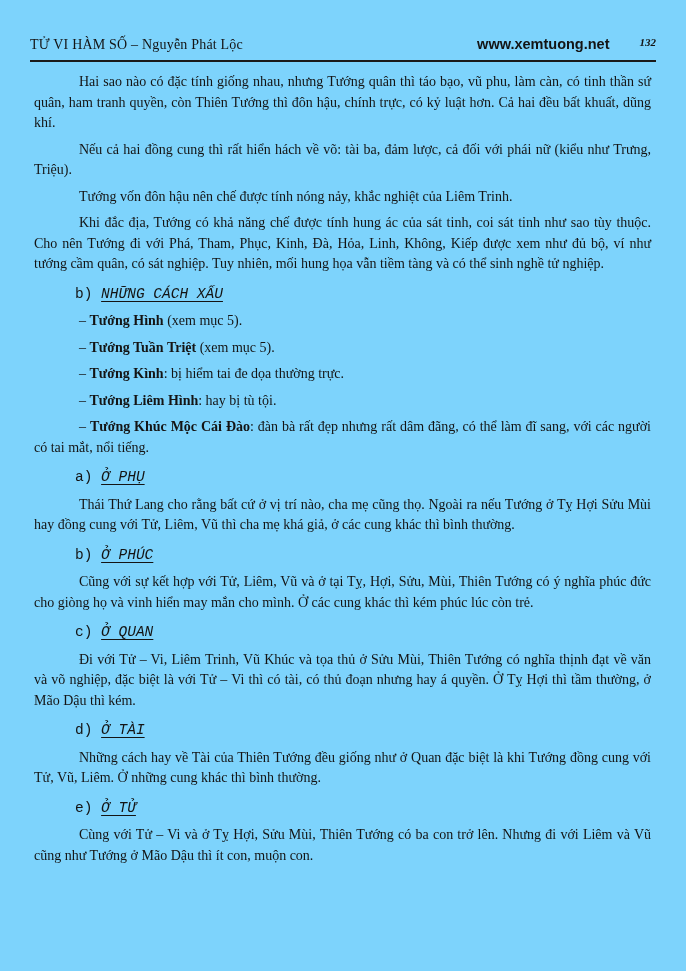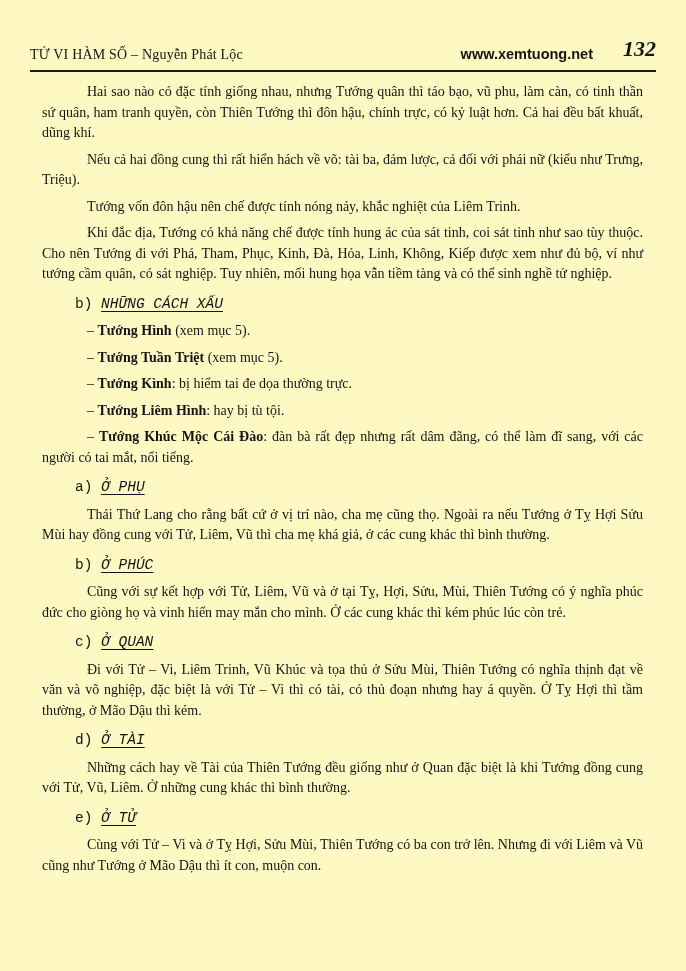--- a/index.html
+++ b/index.html
@@ -1,62 +1,62 @@
 <!DOCTYPE html>
 <html><head>
 <meta charset="utf-8">
 <style>
   html, body { margin: 0; padding: 0; background: #ffffff; }
   .page {
     position: relative;
     width: 686px;
     height: 971px;
-    background: #fef9c3;
+    background: #7dd3fc;
     font-family: "Liberation Serif", serif;
     color: #141414;
     overflow: hidden;
     box-sizing: border-box;
   }
   .header {
     display: flex;
     justify-content: space-between;
     align-items: baseline;
     margin: 0 30px 0 30px;
     padding-top: 36px;
     padding-bottom: 7px;
     border-bottom: 2px solid #1a1a1a;
   }
   .header-title {
     font-size: 14px;
     letter-spacing: 0.2px;
   }
   .header-right {
     display: flex;
-    align-items: flex-end;
+    align-items: flex-start;
     margin-left: 27px;
   }
   .site {
     font-family: "Liberation Sans", sans-serif;
     font-weight: bold;
     font-size: 14.5px;
   }
   .pagenum {
     font-style: italic;
     font-weight: bold;
-    font-size: 22px;
+    font-size: 11px;
     margin-left: 30px;
   }
   .content {
     margin: 10px 31px 0 30px;
     font-size: 14px;
     line-height: 20.5px;
     text-align: justify;
   }
   .para {
-    margin: 6px 12px;
+    margin: 6px 4px;
     text-indent: 45px;
   }
   .item-head {
     margin: 8px 0;
     text-indent: 45px;
     font-weight: bold;
   }
   .dash { font-weight: normal; }
   .sub-heading {
     margin: 9px 0 7px 0;

